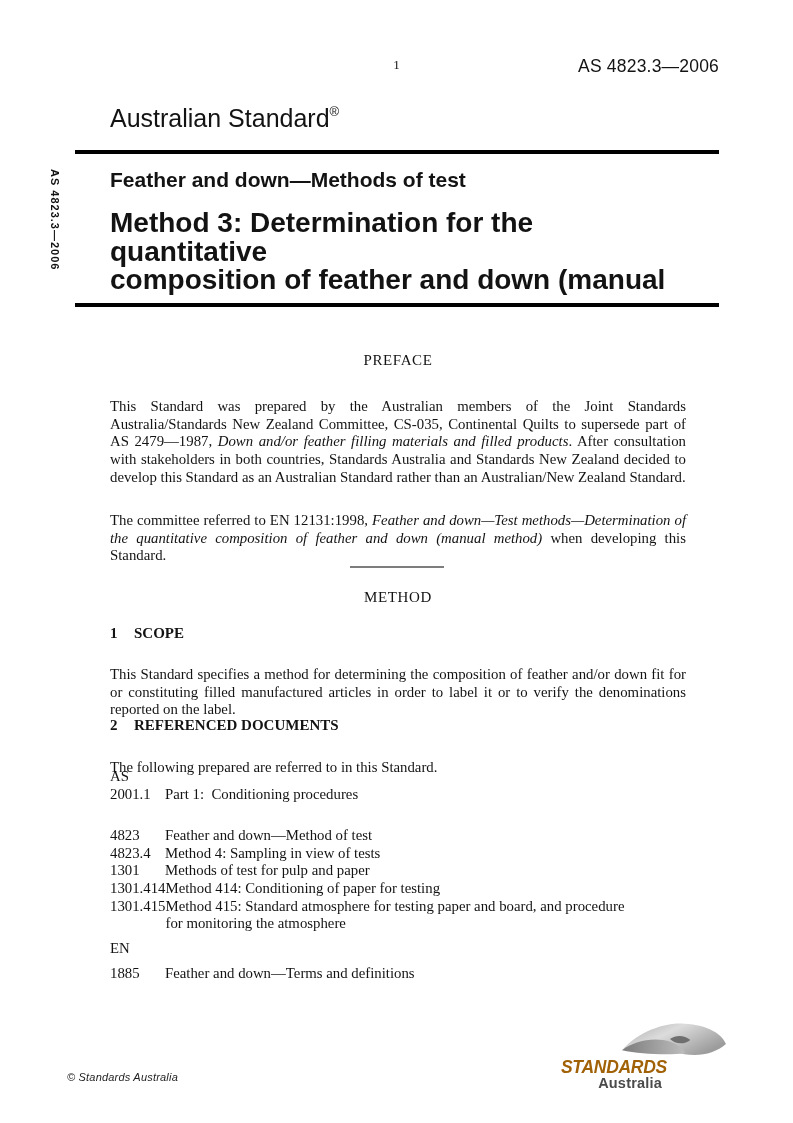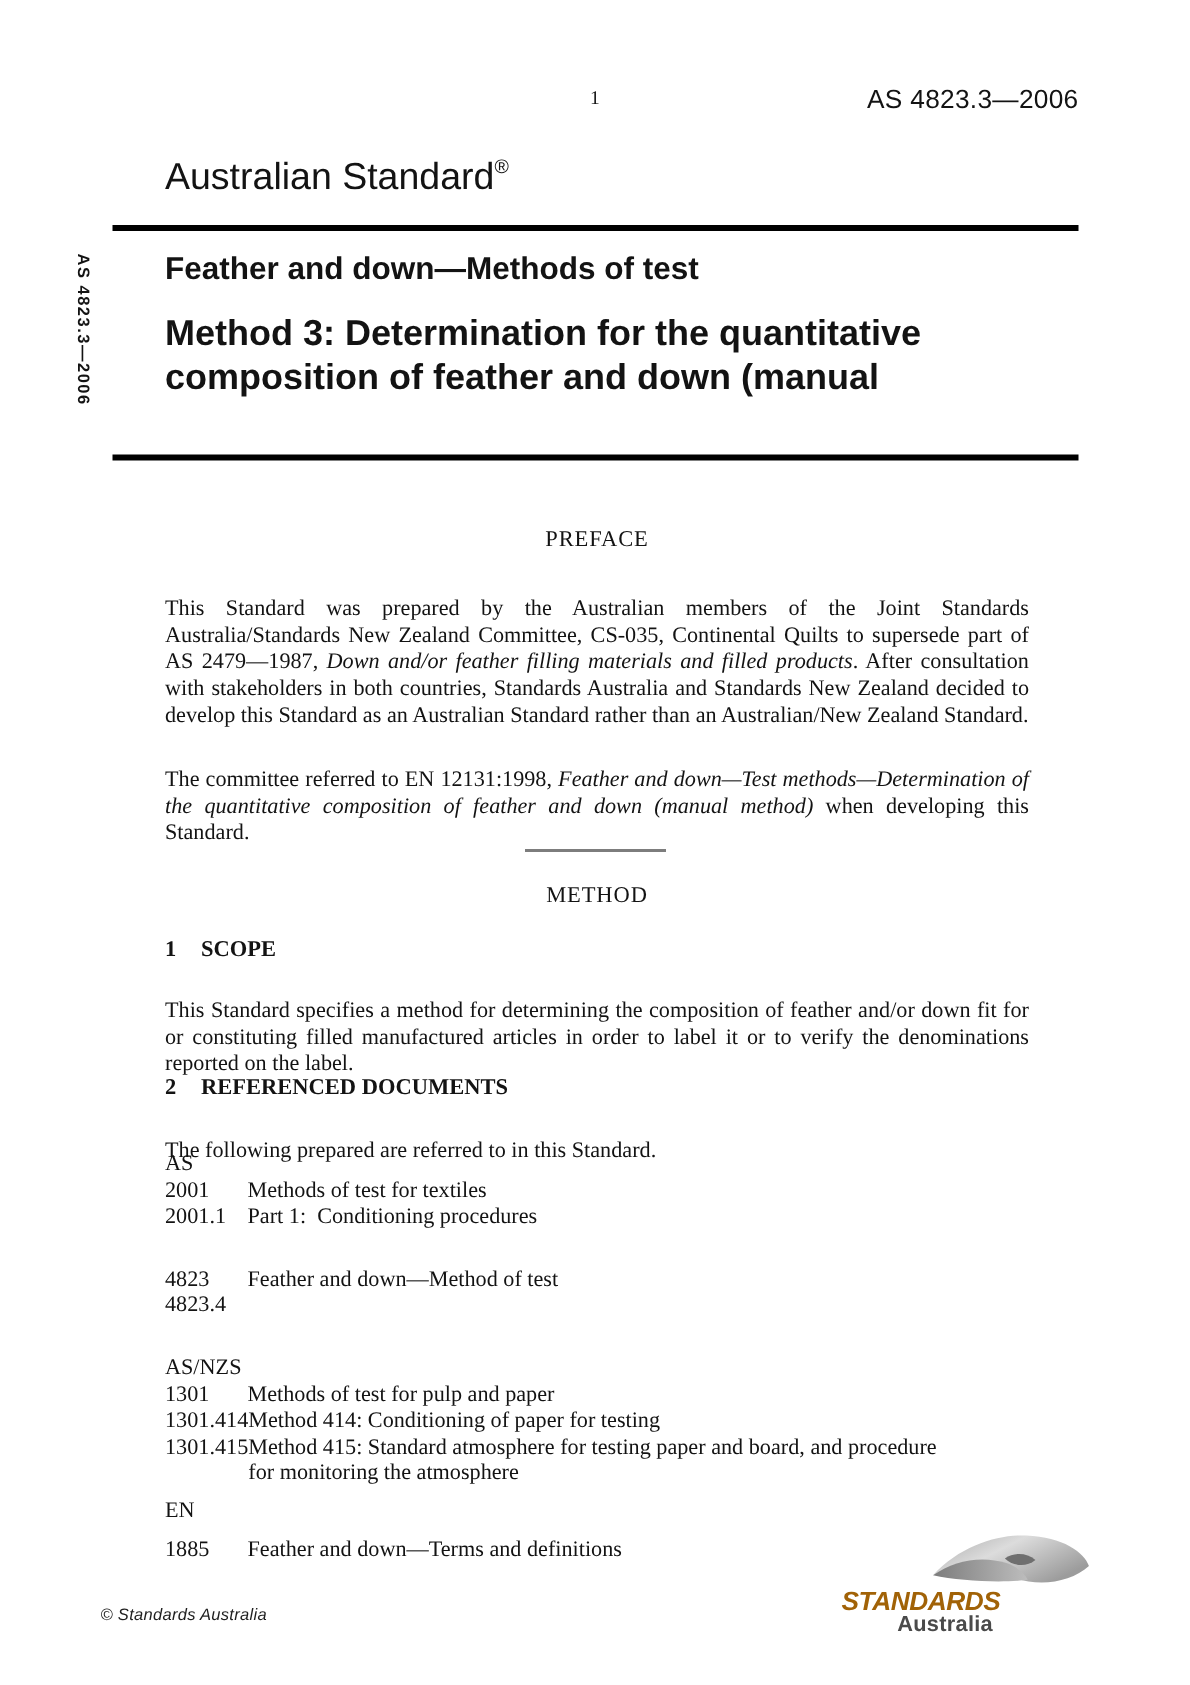--- a/index.html
+++ b/index.html
@@ -25,21 +25,21 @@
 
   
   .spine{
     top:169px;left:49px;height:120px;
     writing-mode:vertical-rl;
     font-size:11px;font-weight:bold;letter-spacing:1px;white-space:nowrap;
   }
 
   
   .title1{top:166px;left:110px;width:580px;font-size:21px;font-weight:bold;line-height:27px;}
-  .title2{top:209px;left:110px;width:580px;font-size:24px;font-weight:bold;line-height:28.5px;}
+  .title2{top:209px;left:110px;width:580px;font-size:28px;font-weight:bold;line-height:28.5px;}
 
   
   .center-head{left:110px;width:576px;text-align:center;font-size:15px;letter-spacing:.6px;}
   .preface-head{top:352px;}
   .method-head{top:589px;}
   .para{left:110px;width:576px;font-size:14.8px;line-height:17.7px;text-align:justify;}
   .p1{top:383px;}
   .p2{top:497px;}
   .it{font-style:italic;}
   .divider{top:566px;left:350px;width:94px;height:2px;background:#7d7d7d;}
@@ -103,37 +103,33 @@
   <p class="abs para sec1-body">This Standard specifies a method for determining the composition of feather and/or down fit for or constituting filled manufactured articles in order to label it or to verify the denominations reported on the label.</p>
 
   <div class="abs sec-head sec2-head">
     <span class="sec-num">2</span><span>REFERENCED DOCUMENTS</span>
   </div>
   <p class="abs para sec2-body">The following prepared are referred to in this Standard.</p>
 
   <div class="abs refs">
     <div>AS</div>
     <div class="ref-row">
-      <span class="ref-code">2001</span>
-      <span class="ref-title">Methods of test for textiles</span>
-    </div>
-    <div class="ref-row">
       <span class="ref-code">2001.1</span>
       <span class="ref-title">Part 1:  Conditioning procedures</span>
     </div>
 
     <div class="ref-row mt10">
       <span class="ref-code">4823</span>
       <span class="ref-title">Feather and down—Method of test</span>
     </div>
     <div class="ref-row">
       <span class="ref-code">4823.4</span>
+      <span class="ref-title">Method 4: Sampling in view of tests</span>
     </div>
 
-    <div class="mt10">AS/NZS</div>
     <div class="ref-row">
       <span class="ref-code">1301</span>
       <span class="ref-title">Methods of test for pulp and paper</span>
     </div>
     <div class="ref-row">
       <span class="ref-code">1301.414</span>
       <span class="ref-title">Method 414: Conditioning of paper for testing</span>
     </div>
     <div class="ref-row">
       <span class="ref-code">1301.415</span>

